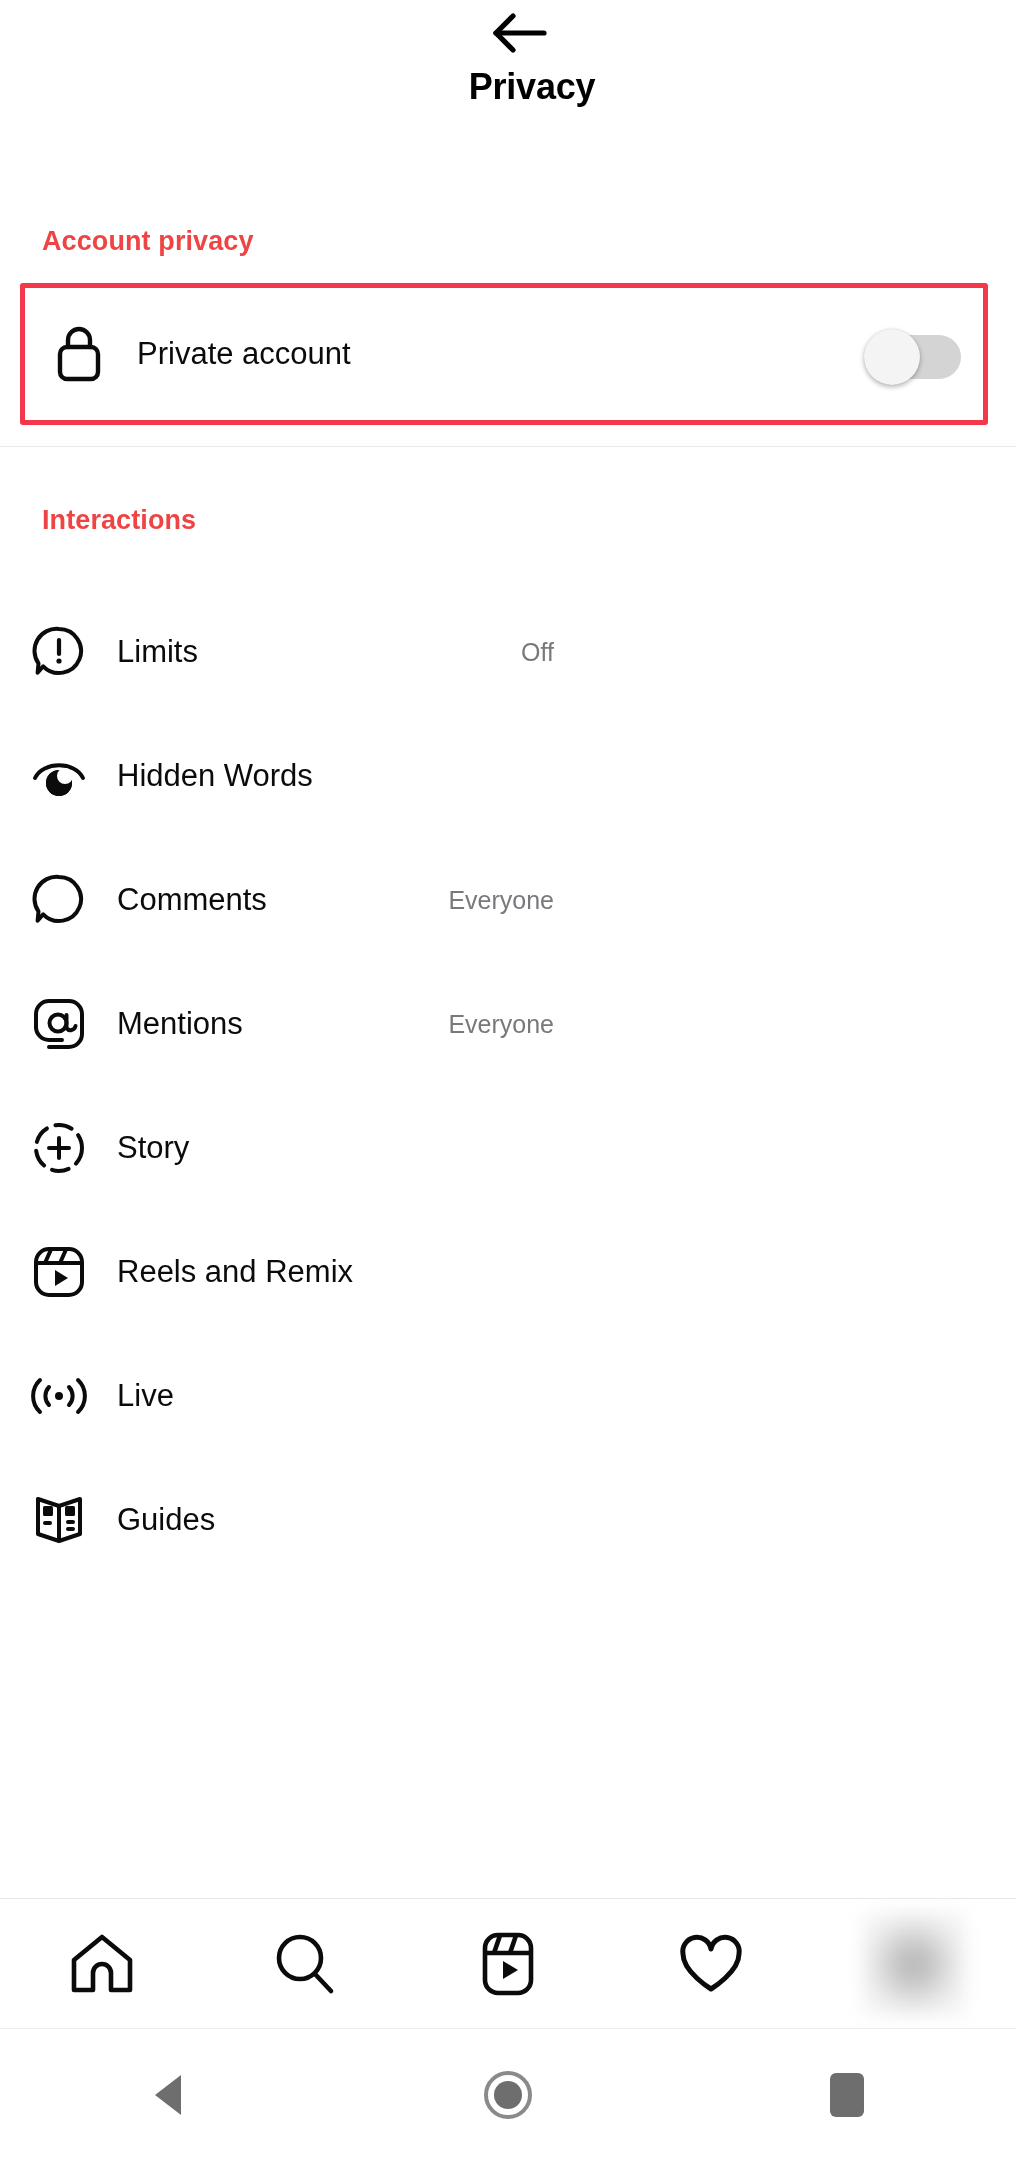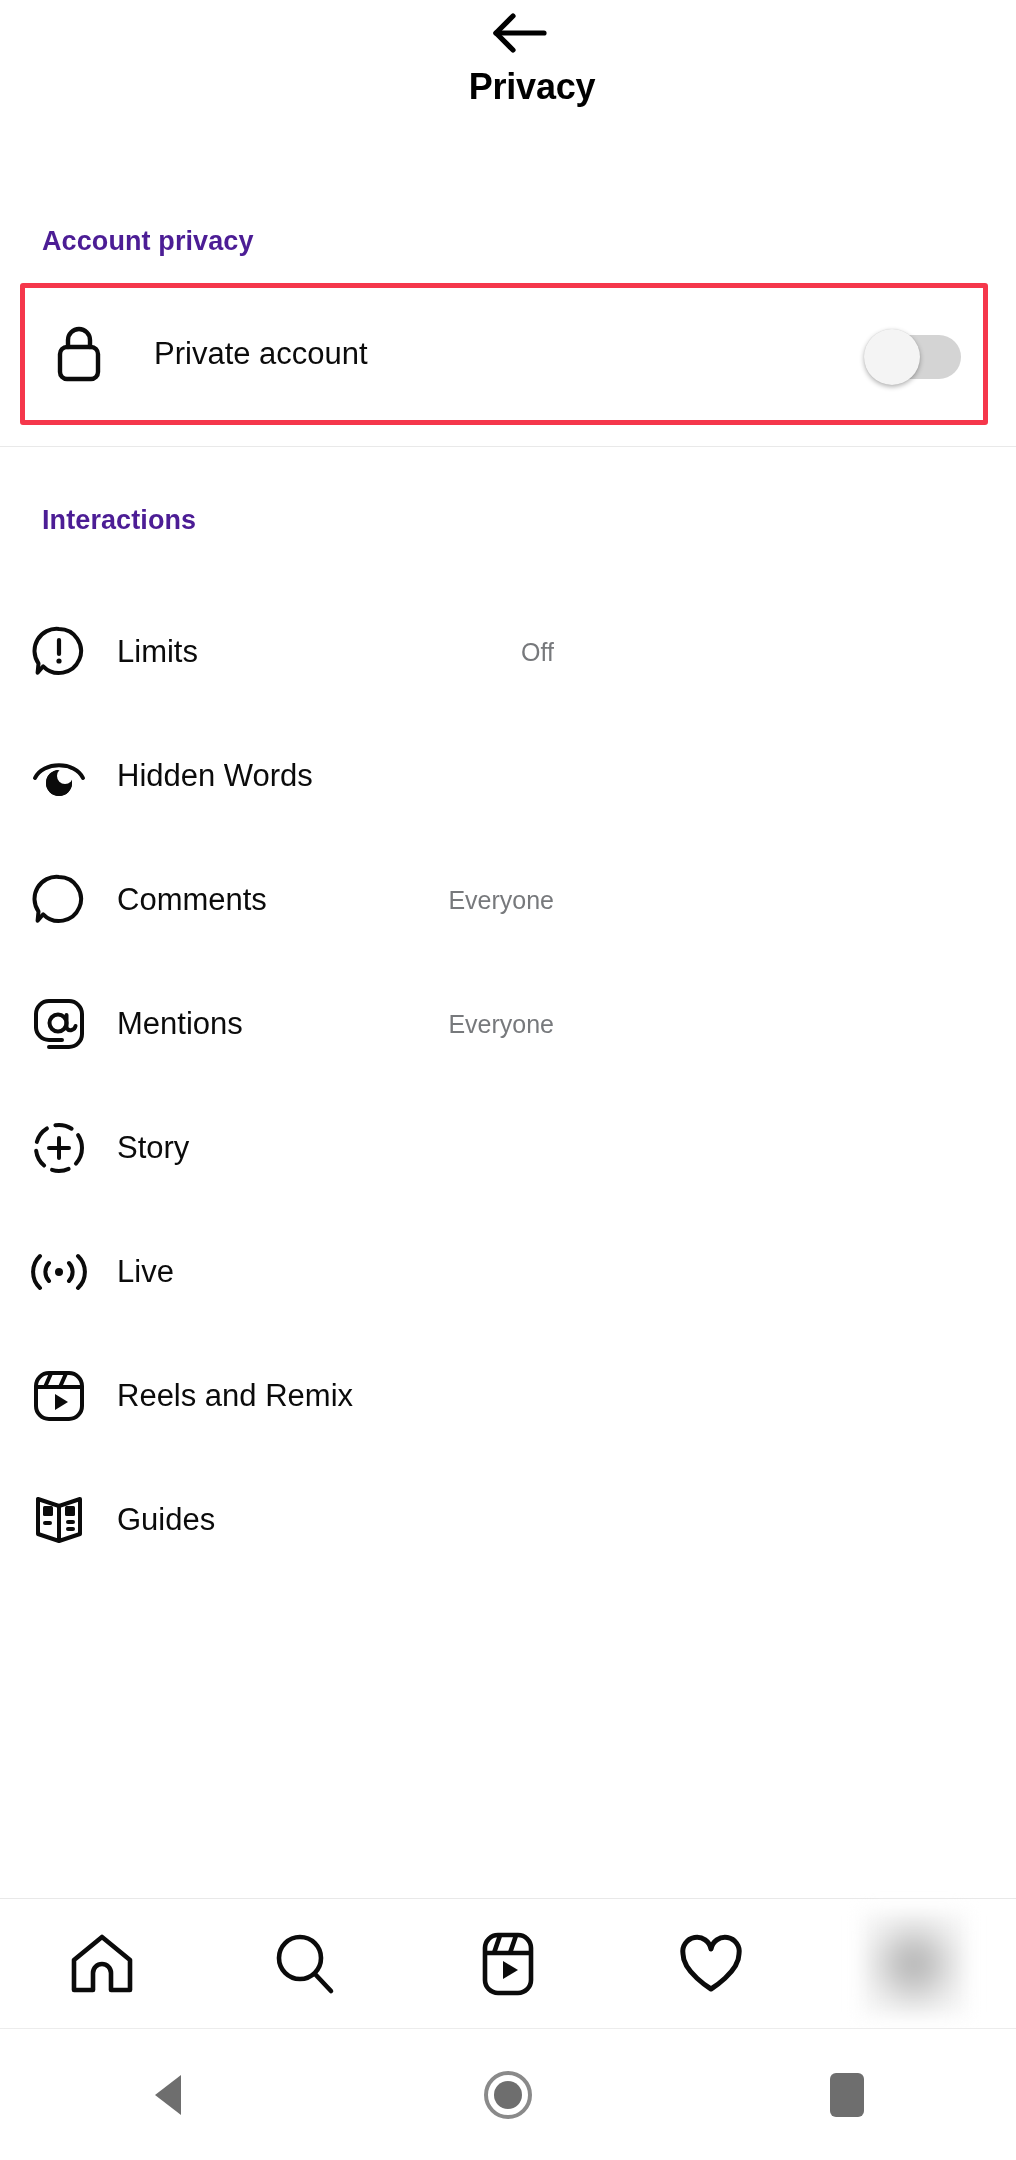--- a/index.html
+++ b/index.html
@@ -44,21 +44,21 @@
     letter-spacing: -0.2px;
     margin-left: 48px;
   }
 
   
   .section-label {
     position: absolute;
     left: 42px;
     font-size: 27px;
     font-weight: 700;
-    color: #4c1d95;
+    color: #ef4444;
     letter-spacing: 0.1px;
   }
   #sec-account { top: 226px; }
   #sec-interactions { top: 505px; }
 
   
   .highlight-box {
     position: absolute;
     left: 20px;
     top: 283px;
@@ -83,21 +83,21 @@
   .private-row .row-icon {
     width: 78px;
     margin-left: 20px;
     display: flex;
     align-items: center;
     justify-content: center;
   }
   .private-row .row-label {
     font-size: 31px;
     color: #0b0b0b;
-    margin-left: 36px;
+    margin-left: 19px;
   }
   .toggle {
     position: absolute;
     right: 27px;
     width: 97px;
     height: 50px;
     cursor: pointer;
   }
   .toggle-track {
     position: absolute;
@@ -315,42 +315,42 @@
           <circle cx="27" cy="27" r="23" stroke="#0b0b0b" stroke-width="4" stroke-linecap="round" stroke-dasharray="17 9"></circle>
           <path d="M27 17 V37 M17 27 H37" stroke="#0b0b0b" stroke-width="4" stroke-linecap="round"></path>
         </svg>
       </div>
       <div class="row-label">Story</div>
       <div class="row-value"></div>
     </div>
 
     <div class="list-row">
       <div class="row-icon">
+        <svg width="54" height="54" viewBox="0 0 54 54" fill="none">
+          <rect x="4" y="4" width="46" height="46" rx="13" stroke="#0b0b0b" stroke-width="4"></rect>
+          <path d="M5 18 H49" stroke="#0b0b0b" stroke-width="4"></path>
+          <path d="M19 4.5 L13 18 M34 4.5 L28 18" stroke="#0b0b0b" stroke-width="4"></path>
+          <path d="M23 25 L36 33 L23 41 Z" fill="#0b0b0b"></path>
+        </svg>
+      </div>
+      <div class="row-label">Reels and Remix</div>
+      <div class="row-value"></div>
+    </div>
+
+    <div class="list-row">
+      <div class="row-icon">
         <svg width="58" height="44" viewBox="0 0 58 44" fill="none">
           <circle cx="29" cy="22" r="4" fill="#0b0b0b"></circle>
           <path d="M19 13 a13 13 0 0 0 0 18" stroke="#0b0b0b" stroke-width="4" stroke-linecap="round"></path>
           <path d="M39 13 a13 13 0 0 1 0 18" stroke="#0b0b0b" stroke-width="4" stroke-linecap="round"></path>
           <path d="M10 6 a22 22 0 0 0 0 32" stroke="#0b0b0b" stroke-width="4" stroke-linecap="round"></path>
           <path d="M48 6 a22 22 0 0 1 0 32" stroke="#0b0b0b" stroke-width="4" stroke-linecap="round"></path>
         </svg>
       </div>
       <div class="row-label">Live</div>
-      <div class="row-value"></div>
-    </div>
-
-    <div class="list-row">
-      <div class="row-icon">
-        <svg width="54" height="54" viewBox="0 0 54 54" fill="none">
-          <rect x="4" y="4" width="46" height="46" rx="13" stroke="#0b0b0b" stroke-width="4"></rect>
-          <path d="M5 18 H49" stroke="#0b0b0b" stroke-width="4"></path>
-          <path d="M19 4.5 L13 18 M34 4.5 L28 18" stroke="#0b0b0b" stroke-width="4"></path>
-          <path d="M23 25 L36 33 L23 41 Z" fill="#0b0b0b"></path>
-        </svg>
-      </div>
-      <div class="row-label">Reels and Remix</div>
       <div class="row-value"></div>
     </div>
 
     <div class="list-row">
       <div class="row-icon">
         <svg width="54" height="50" viewBox="0 0 54 50" fill="none">
           <path d="M27 11 L6 4 V39 L27 46 L48 39 V4 Z" stroke="#0b0b0b" stroke-width="4" stroke-linejoin="round"></path>
           <path d="M27 11 V46" stroke="#0b0b0b" stroke-width="4"></path>
           <rect x="11" y="11" width="10" height="10" rx="1.5" fill="#0b0b0b"></rect>
           <rect x="33" y="11" width="10" height="10" rx="1.5" fill="#0b0b0b"></rect>

